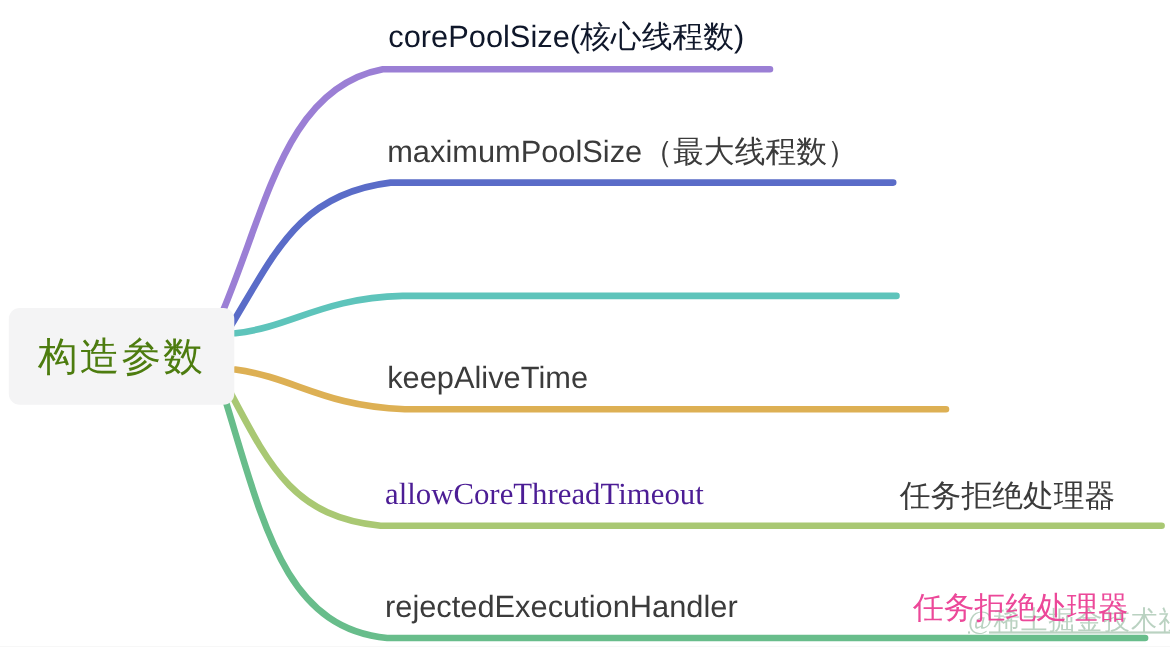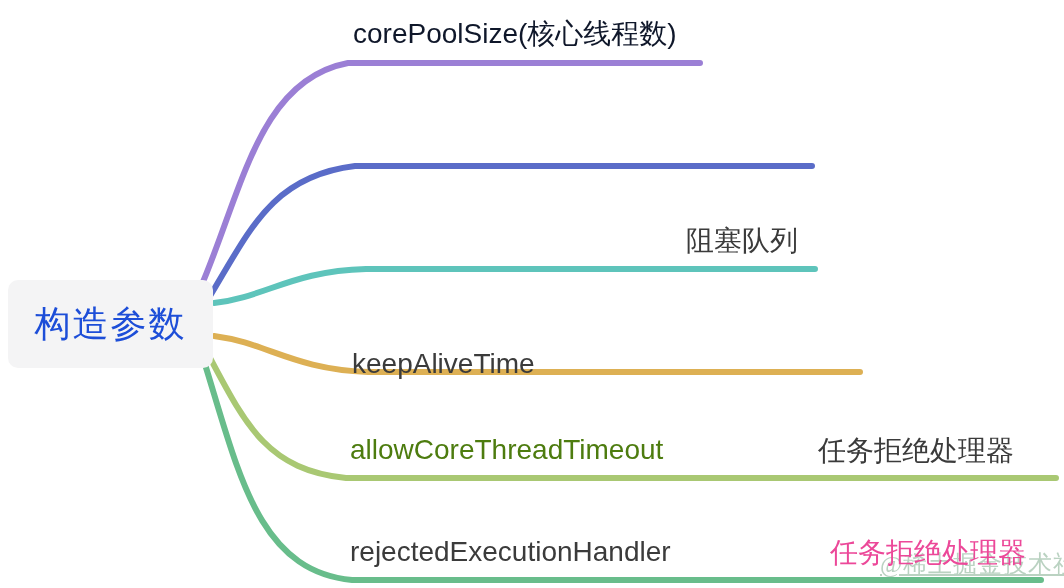--- a/index.html
+++ b/index.html
@@ -20,21 +20,21 @@
   }
   .branch-label{
     position:absolute;z-index:3;
     font-size:28px;line-height:34px;color:#3b3b3b;
     white-space:nowrap;
   }
   .b1{left:353px;top:17px;}
   .b2{left:352px;top:121px;}
   .b3{left:353px;top:224px;}
   .b3c{left:686px;top:224px;}
-  .b4{left:352px;top:327px;margin-top:20px;}
+  .b4{left:352px;top:327px;}
   .b4c{left:664px;top:328px;}
   .b5{left:350px;top:433px;}
   .b5c{left:818px;top:434px;}
   .b6{left:350px;top:535px;}
   .b6c{left:830px;top:536px;}
   #watermark{
     position:absolute;left:880px;top:548px;z-index:2;
     font-size:24px;letter-spacing:1px;
     text-decoration:underline;
     opacity:0.75;
@@ -53,28 +53,28 @@
       <path d="M 210 296 C 250 230, 272 176, 355 166 L 812 166" stroke="#5a6cc8"></path>
       <path d="M 214 303 C 266 297, 292 271, 366 269 L 815 269" stroke="#5ec4bb"></path>
       <path d="M 214 336 C 268 343, 292 369, 368 372 L 860 372" stroke="#ddb054"></path>
       <path d="M 209 356 C 246 426, 268 470, 346 478 L 1056 478" stroke="#a9c873"></path>
       <path d="M 204 361 C 239 474, 258 571, 352 580 L 1041 580" stroke="#68bd8b"></path>
     </g>
   </svg>
 
   <div id="watermark" style="color: rgb(163, 195, 173);">@稀土掘金技术社区</div>
 
-  <div id="root-node" style="background: rgb(244, 244, 245); color: #1d4ed8;">构造参数</div>
+  <div id="root-node" style="background: rgb(244, 244, 245); color: #4d7c0f;">构造参数</div>
 
   <div class="branch-label b1" style="color: #0f172a;">corePoolSize(核心线程数)</div>
 
+  <div class="branch-label b2" style="color: rgb(59, 59, 59);">maximumPoolSize（最大线程数）</div>
 
-  <div class="branch-label b3c" style="color: rgb(59, 59, 59);">阻塞队列</div>
 
   <div class="branch-label b4" style="color: rgb(59, 59, 59);">keepAliveTime</div>
 
-  <div class="branch-label b5" style="color: #4d7c0f;">allowCoreThreadTimeout</div>
+  <div class="branch-label b5" style="color: #4c1d95; font-family: Liberation Serif, serif;">allowCoreThreadTimeout</div>
   <div class="branch-label b5c" style="color: rgb(59, 59, 59);">任务拒绝处理器</div>
 
   <div class="branch-label b6" style="color: rgb(59, 59, 59);">rejectedExecutionHandler</div>
   <div class="branch-label b6c" style="color: #ec4899;">任务拒绝处理器</div>
 
 </div>
 
 </body></html>

